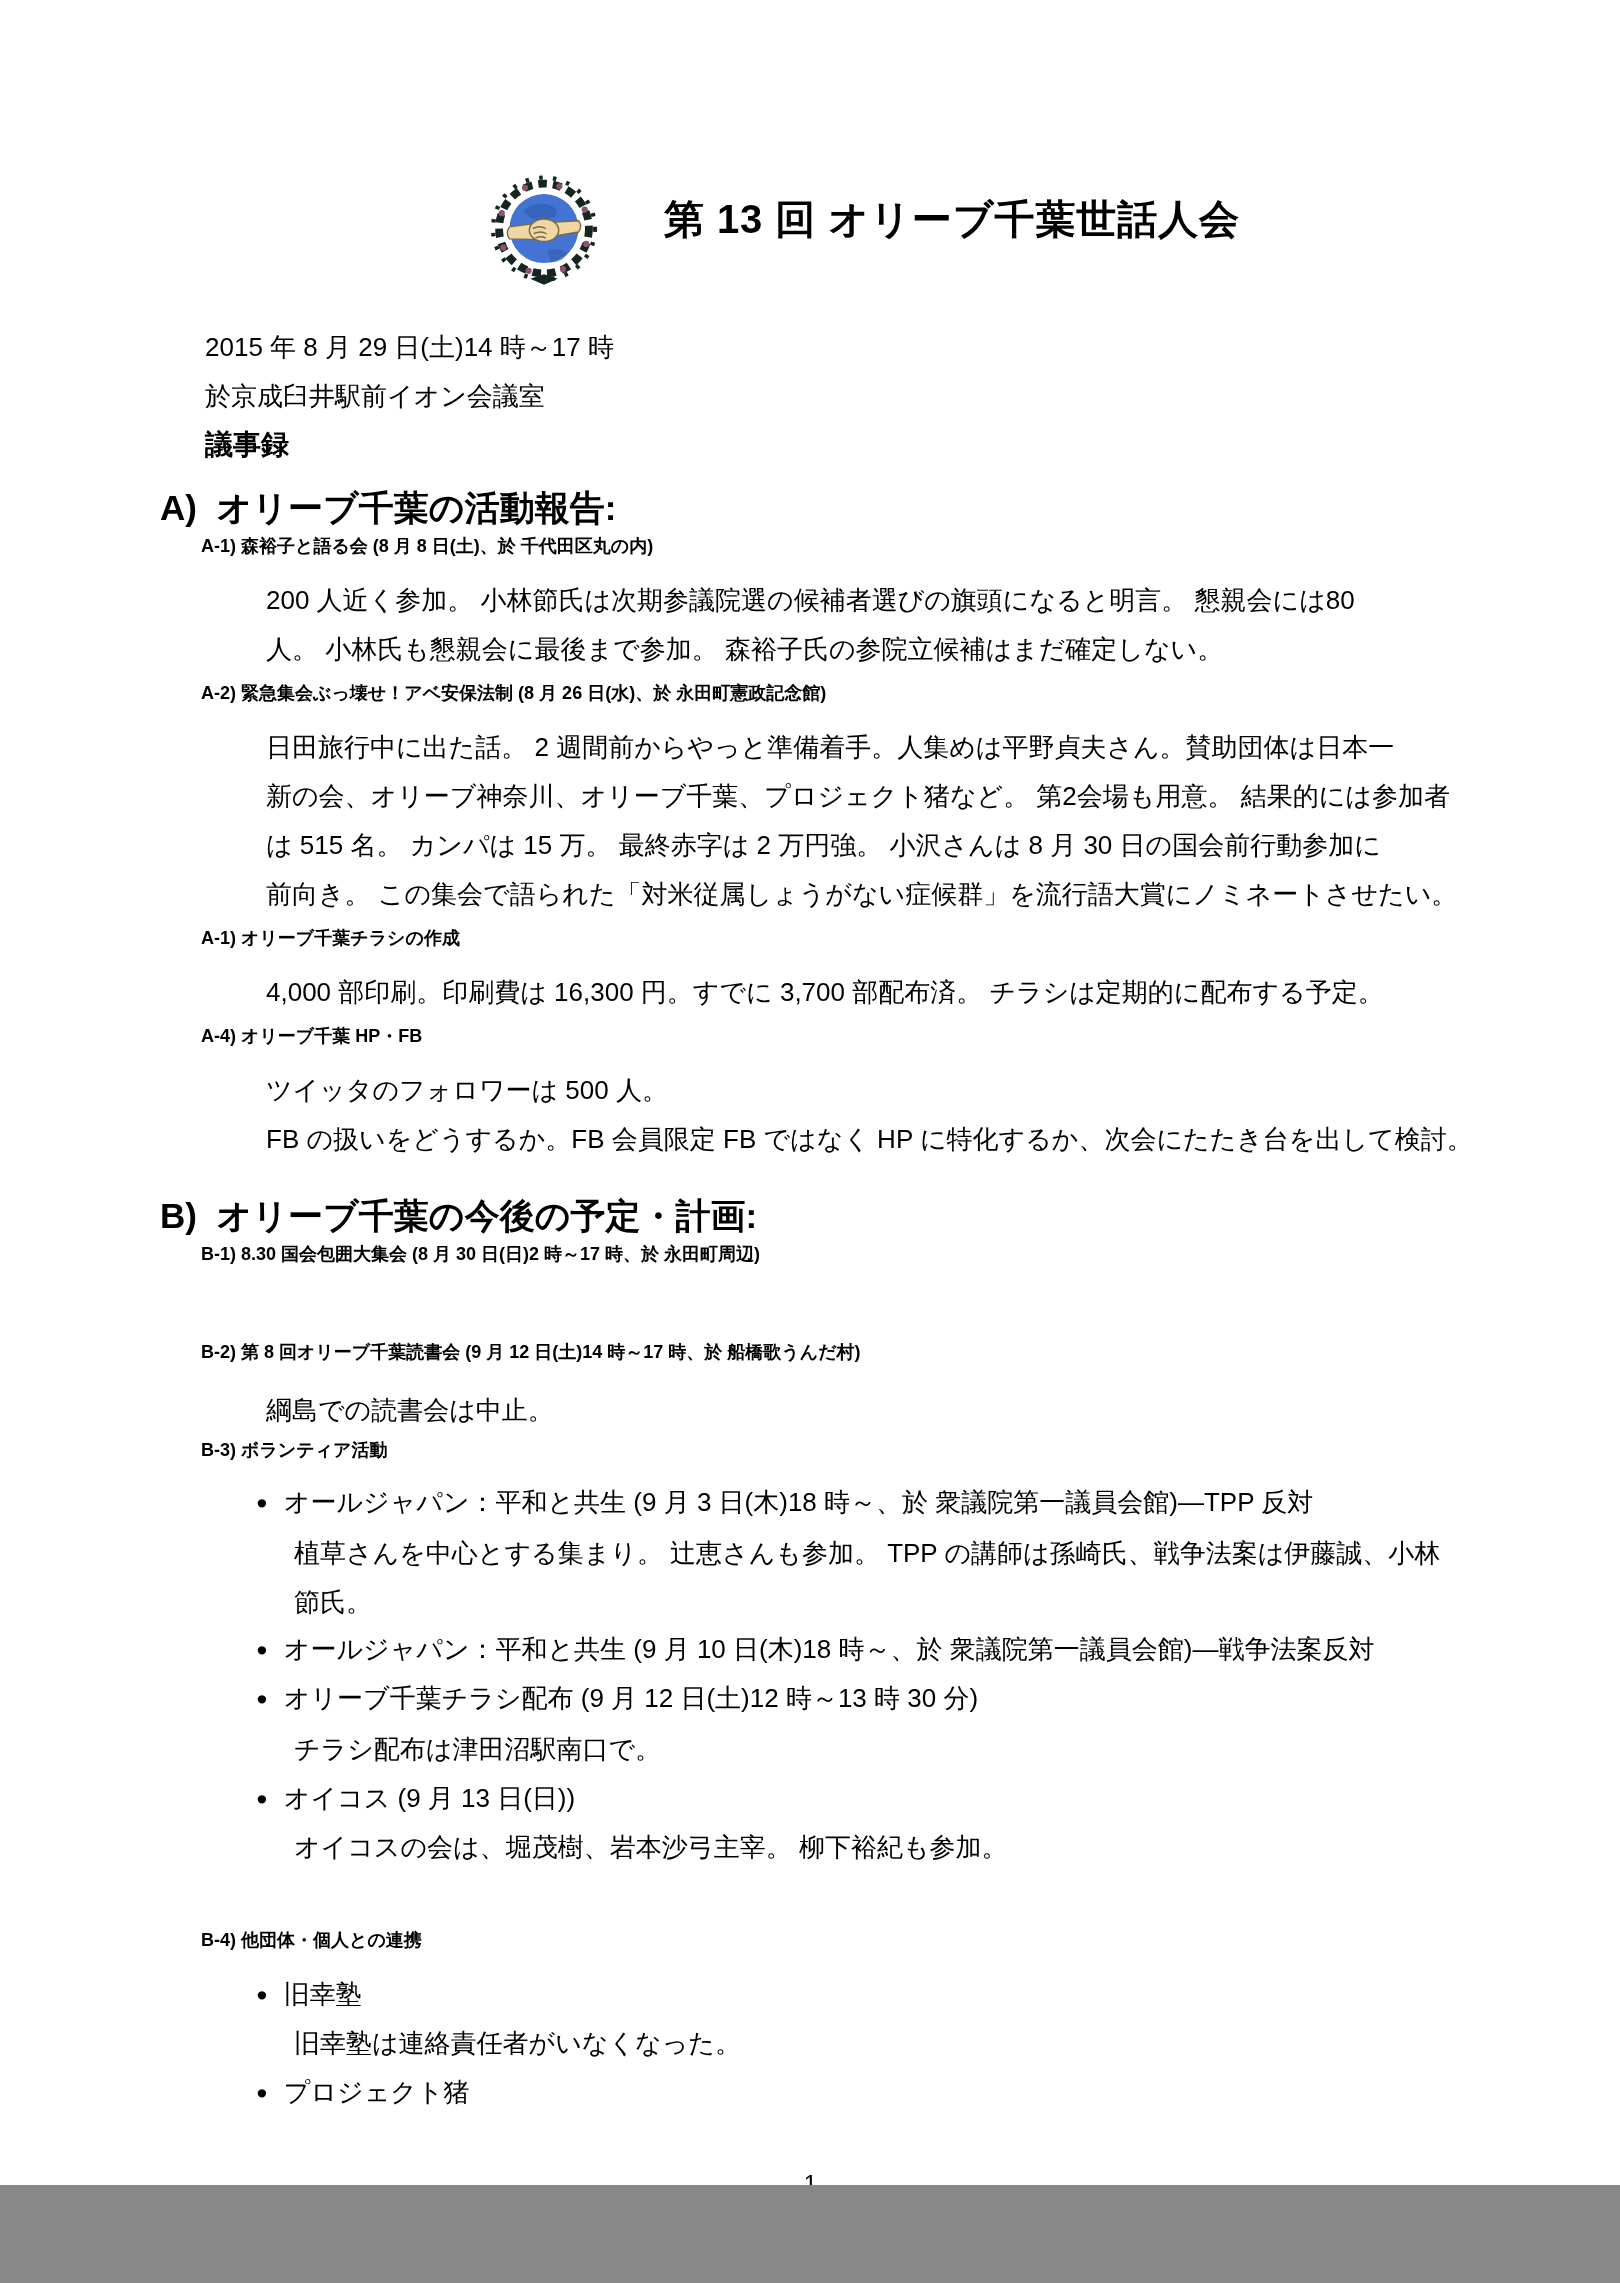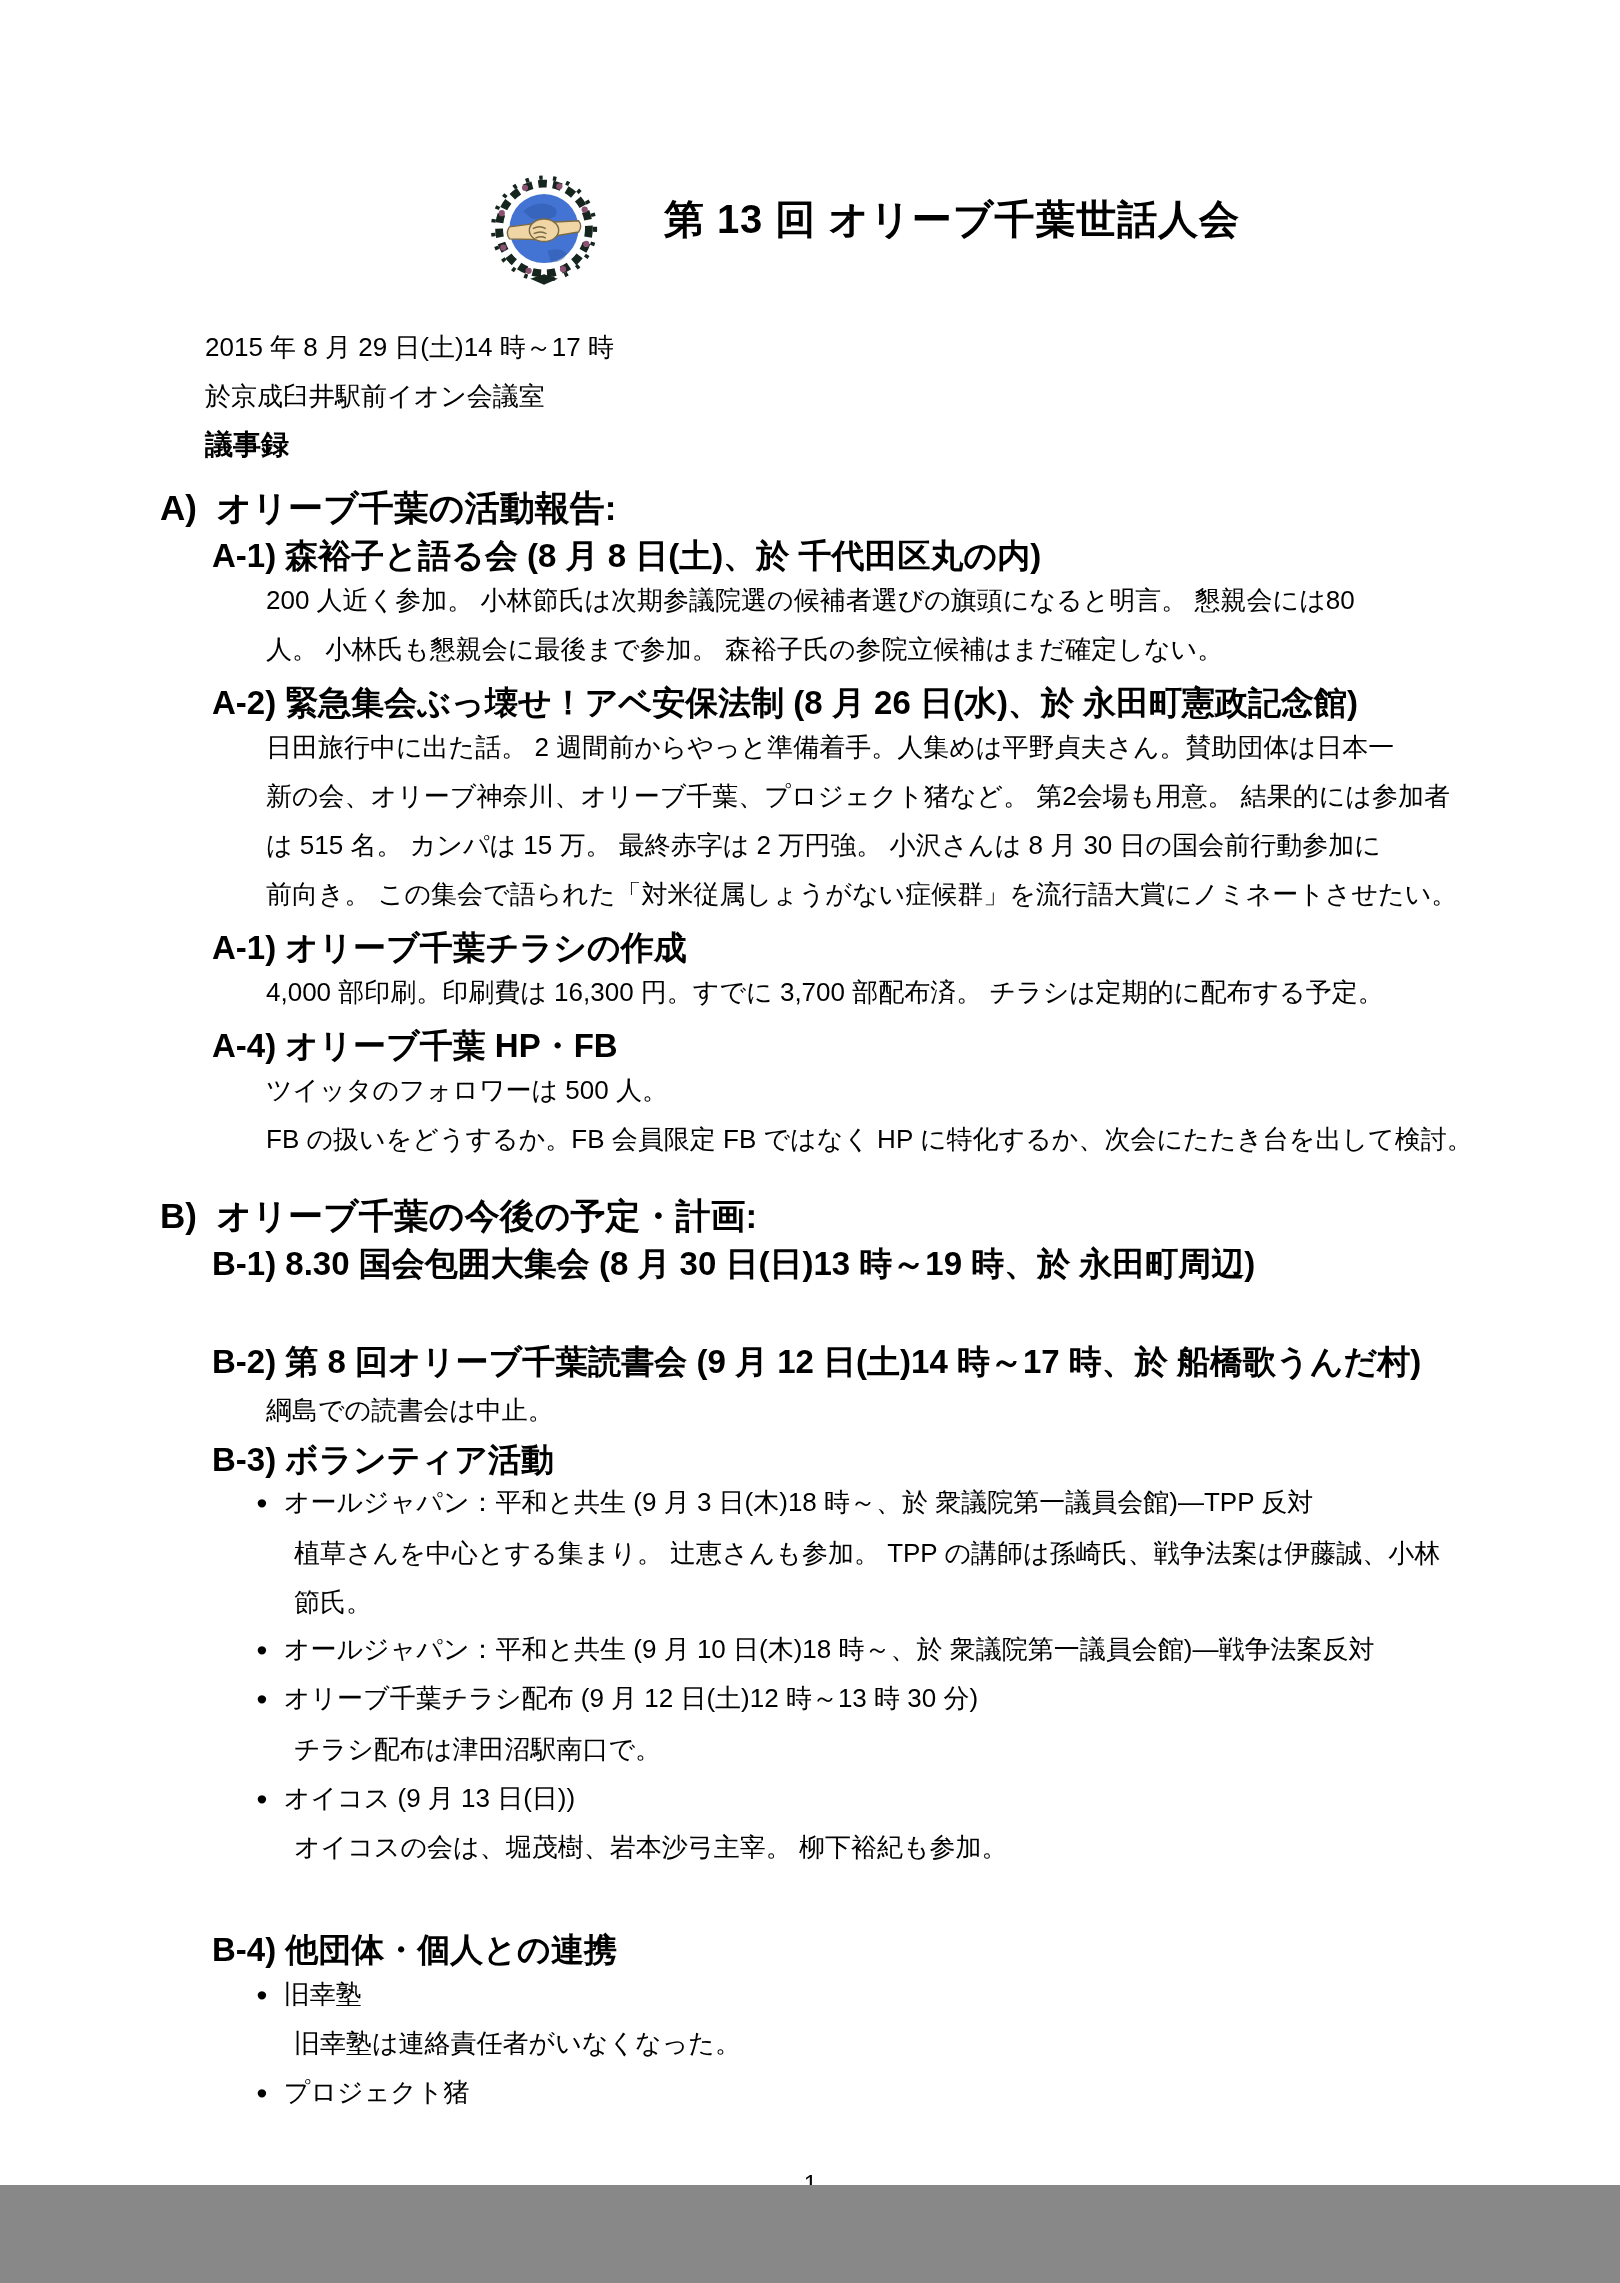--- a/index.html
+++ b/index.html
@@ -6,21 +6,21 @@
   .page{
     position:relative;
     width:1621px;height:2185px;
     background:#ffffff;
     font-family:"Liberation Sans","DejaVu Sans",sans-serif;
     color:#000;
     overflow:hidden;
   }
   .ln{position:absolute;white-space:pre;line-height:1.25;}
   .t-body{font-size:26px;}
-  .t-sub{font-size:33px;font-weight:700;margin-left:11px;}
+  .t-sub{font-size:18px;font-weight:700;}
   .t-sec{font-size:35px;font-weight:700;}
   .center{left:205px;width:1399px;}
   .full-center{left:0;width:1621px;text-align:center;}
   .title{font-size:40px;font-weight:700;letter-spacing:0.9px;}
   .t-date{font-size:26px;}
   .t-doc{font-size:28px;font-weight:700;}
   .t-page{font-size:24px;}
   .bullet-row{display:flex;align-items:flex-start;}
   .dot{font-size:19.6px;line-height:32px;margin-right:16px;}
   .logo{position:absolute;left:486px;top:175px;}
@@ -78,21 +78,21 @@
 
   <div class="ln t-sub" style="left:201px;top:927px">A-1) オリーブ千葉チラシの作成</div>
   <div class="ln t-body" style="left:266px;top:976px">4,000 部印刷。印刷費は 16,300 円。すでに 3,700 部配布済。 チラシは定期的に配布する予定。</div>
 
   <div class="ln t-sub" style="left:201px;top:1025px">A-4) オリーブ千葉 HP・FB</div>
   <div class="ln t-body" style="left:266px;top:1074px">ツイッタのフォロワーは 500 人。</div>
   <div class="ln t-body" style="left:266px;top:1123px">FB の扱いをどうするか。FB 会員限定 FB ではなく HP に特化するか、次会にたたき台を出して検討。</div>
 
   <div class="ln t-sec" style="left:160px;top:1194px">B)  オリーブ千葉の今後の予定・計画:</div>
 
-  <div class="ln t-sub" style="left:201px;top:1243px">B-1) 8.30 国会包囲大集会 (8 月 30 日(日)13 時～19 時、於 永田町周辺)</div>
+  <div class="ln t-sub" style="left:201px;top:1243px">B-1) 8.30 国会包囲大集会 (8 月 30 日(日)2 時～17 時、於 永田町周辺)</div>
 
   <div class="ln t-sub" style="left:201px;top:1341px">B-2) 第 8 回オリーブ千葉読書会 (9 月 12 日(土)14 時～17 時、於 船橋歌うんだ村)</div>
   <div class="ln t-body" style="left:266px;top:1394px">綱島での読書会は中止。</div>
 
   <div class="ln t-sub" style="left:201px;top:1439px">B-3) ボランティア活動</div>
 
   <div class="ln t-body bullet-row" style="left:256px;top:1486px">
     <span class="dot">●</span>
     <span>オールジャパン：平和と共生 (9 月 3 日(木)18 時～、於 衆議院第一議員会館)—TPP 反対</span>
   </div>

